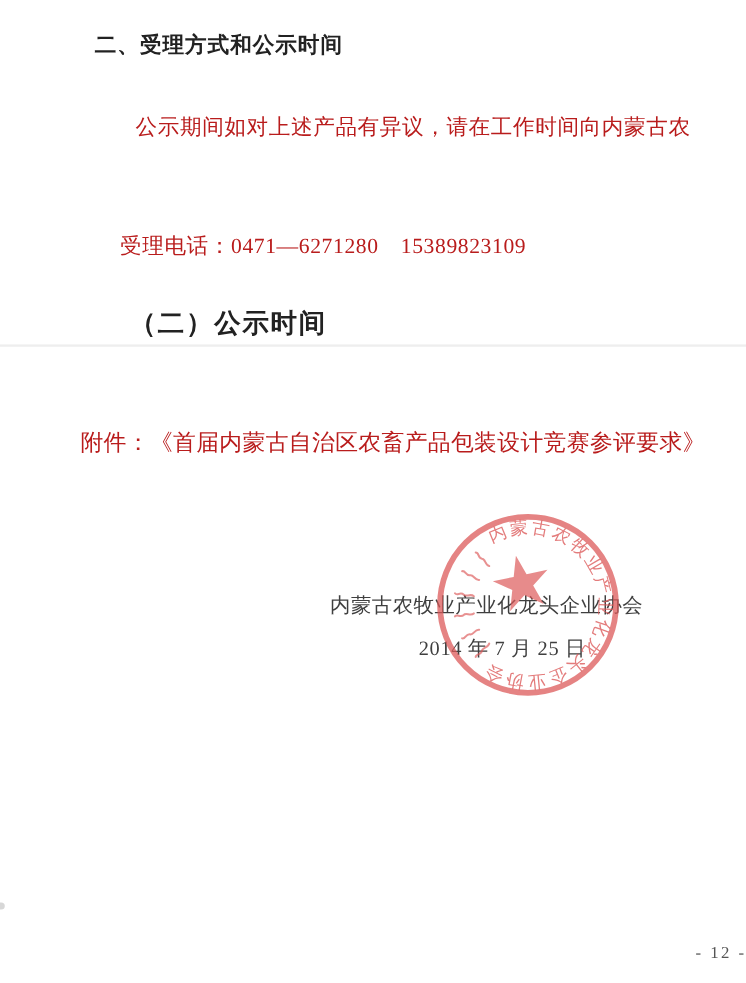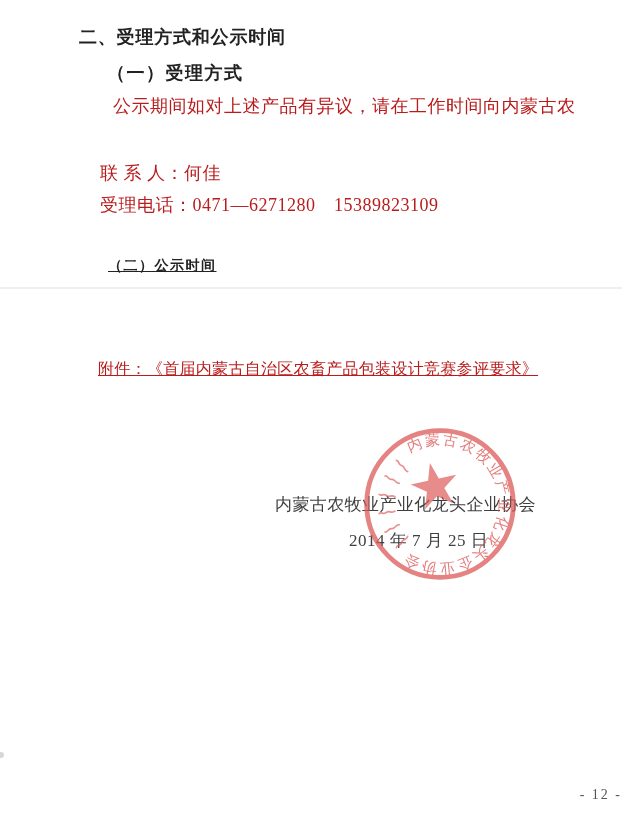--- a/index.html
+++ b/index.html
@@ -54,33 +54,31 @@
   }
   .sig{color:#3f3f3f;}
 </style>
 </head>
 <body>
 
 <div class="page">
 
   <div class="t hd" style="left:79px;top:27px;font-size:18px;">二、受理方式和公示时间</div>
 
-  <div class="t hd" style="left:107px;top:63px;font-size:18px;letter-spacing:1.5px;">（一）受理方式</div>
 
   <div class="t" style="left:113px;top:96px;">公示期间如对上述产品有异议，请在工作时间向内蒙古农</div>
 
 
-  <div class="t" style="left:100px;top:163px;">联 系 人：何佳</div>
 
   <div class="t" style="left:100px;top:195px;">受理电话：0471—6271280　15389823109</div>
 
-  <div class="t hd" style="left:108px;top:257px;font-size:14px;letter-spacing:1.5px;text-decoration:underline;">（二）公示时间</div>
+  <div class="t hd" style="left:108px;top:257px;font-size:22px;letter-spacing:1.5px;">（二）公示时间</div>
 
 
-  <div class="t" style="left:98px;top:359px;font-size:16px;letter-spacing:.3px;text-decoration:underline;">附件：《首届内蒙古自治区农畜产品包装设计竞赛参评要求》</div>
+  <div class="t" style="left:67px;top:359px;font-size:19px;letter-spacing:.3px;">附件：《首届内蒙古自治区农畜产品包装设计竞赛参评要求》</div>
 
   <div class="t sig" style="left:275px;top:495px;font-size:17px;letter-spacing:.4px;">内蒙古农牧业产业化龙头企业协会</div>
 
   <div class="t sig" style="left:349px;top:531px;font-size:17px;text-align:center;">2014 年 7 月 25 日</div>
 
   <div class="artifact-line"></div>
   <div class="artifact-dot"></div>
 
   <svg class="stamp" viewBox="0 0 160 160" xmlns="http://www.w3.org/2000/svg">
     <defs>

